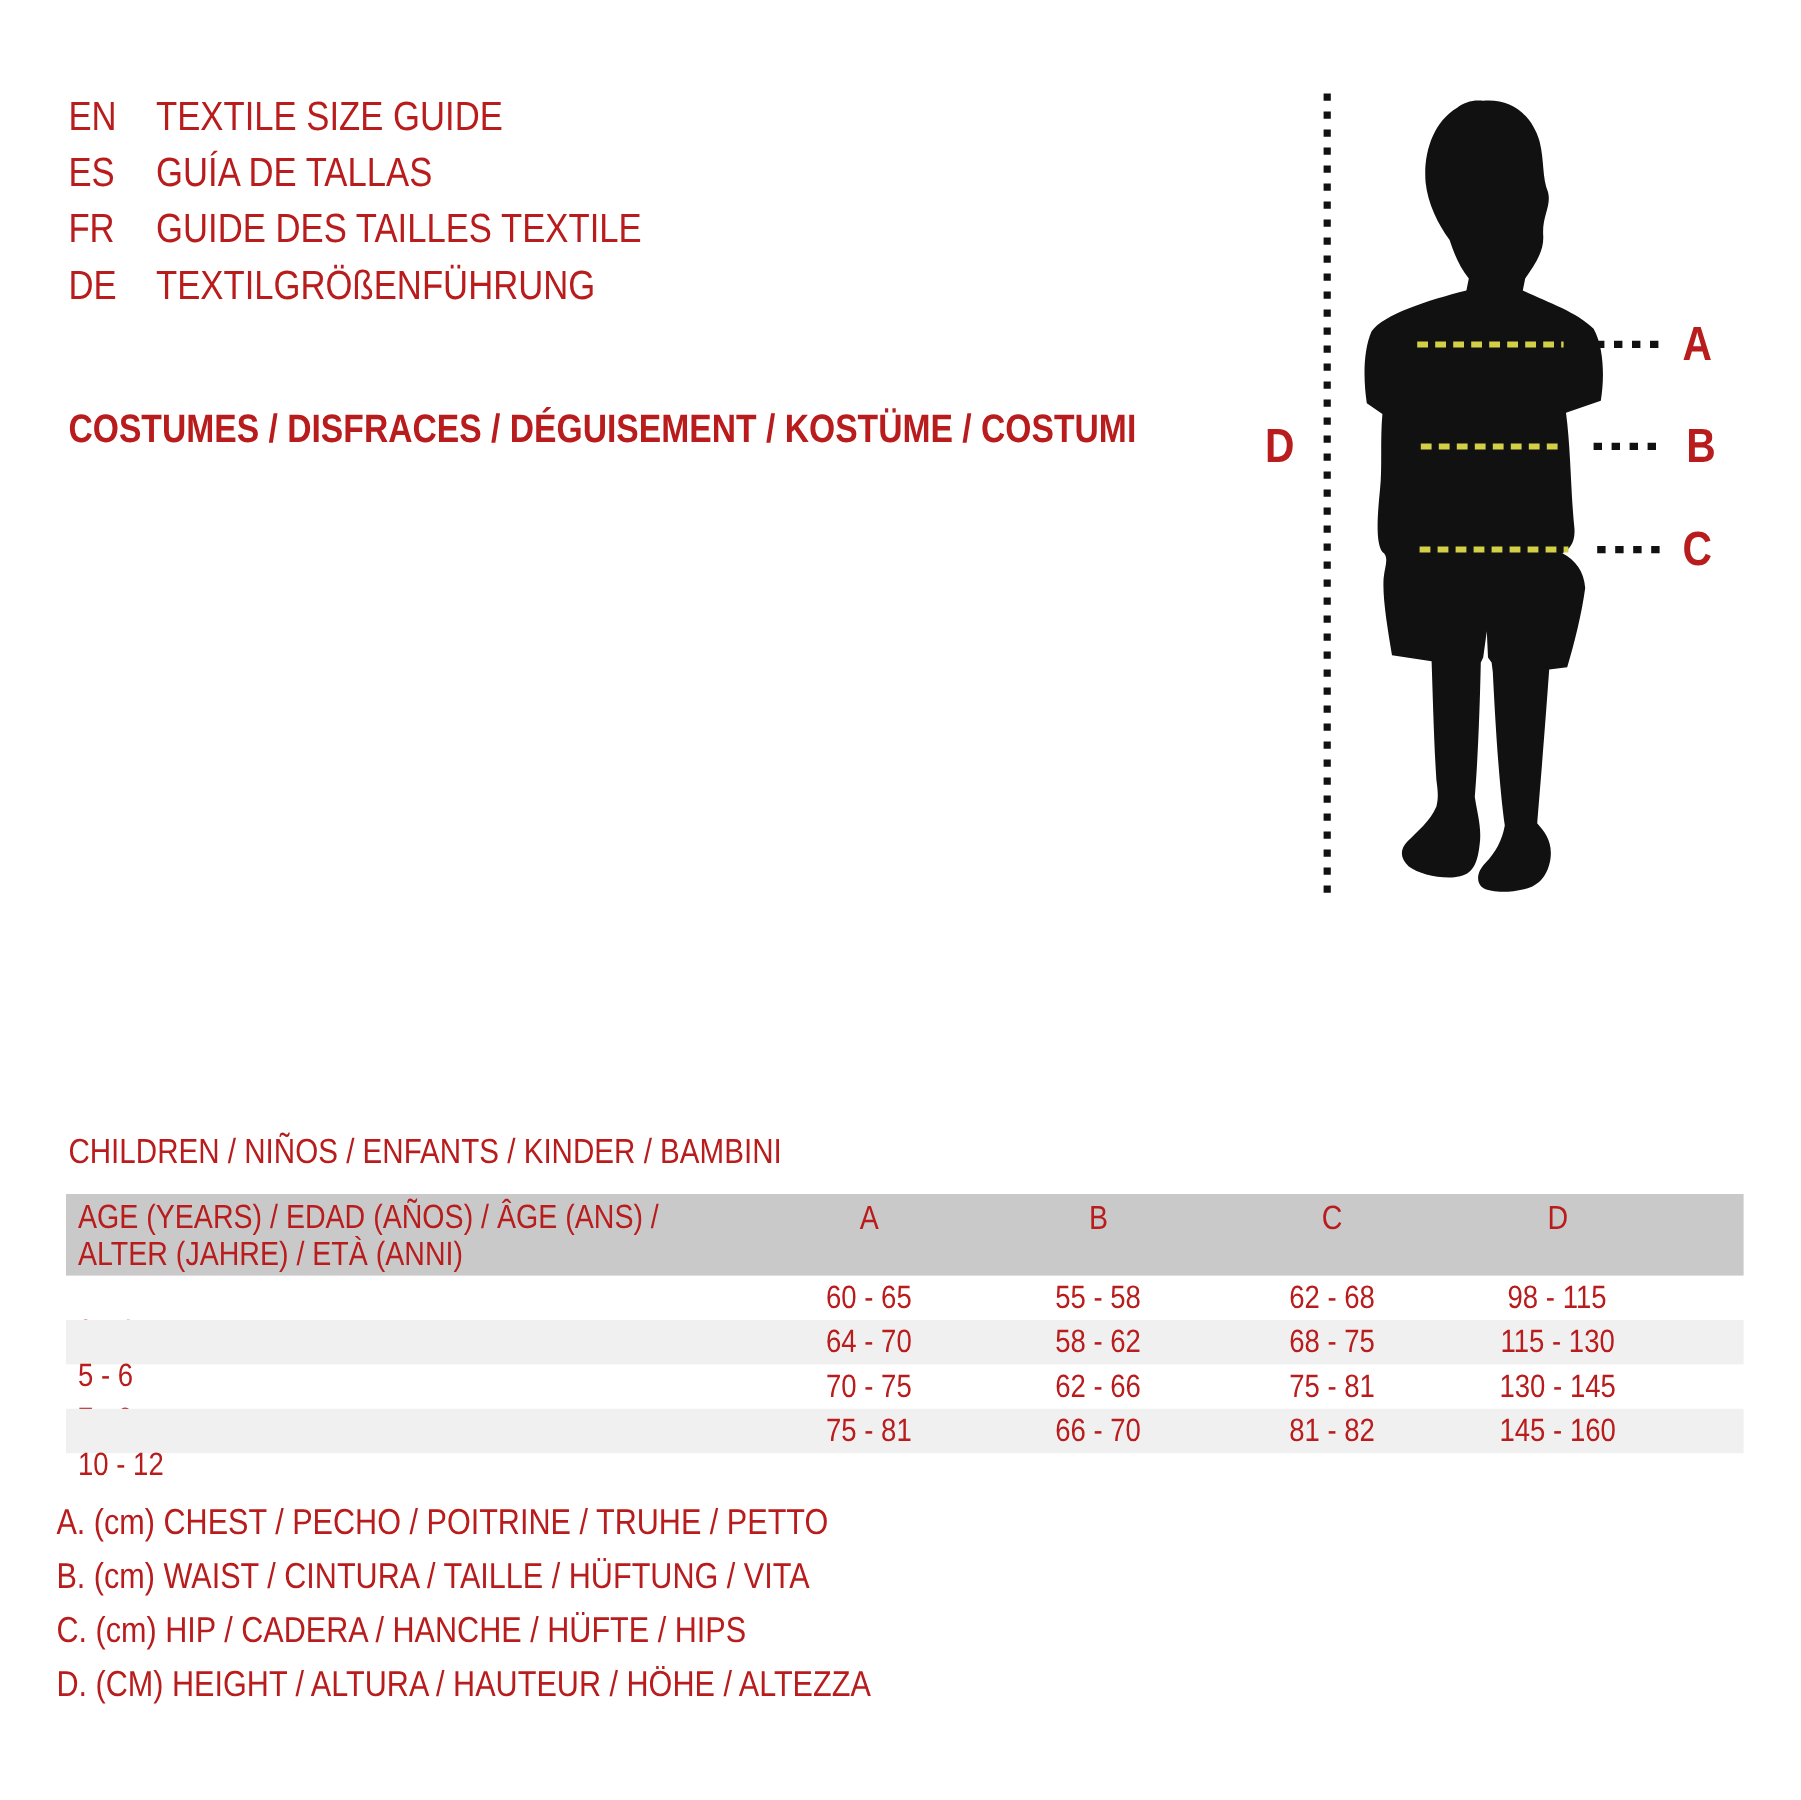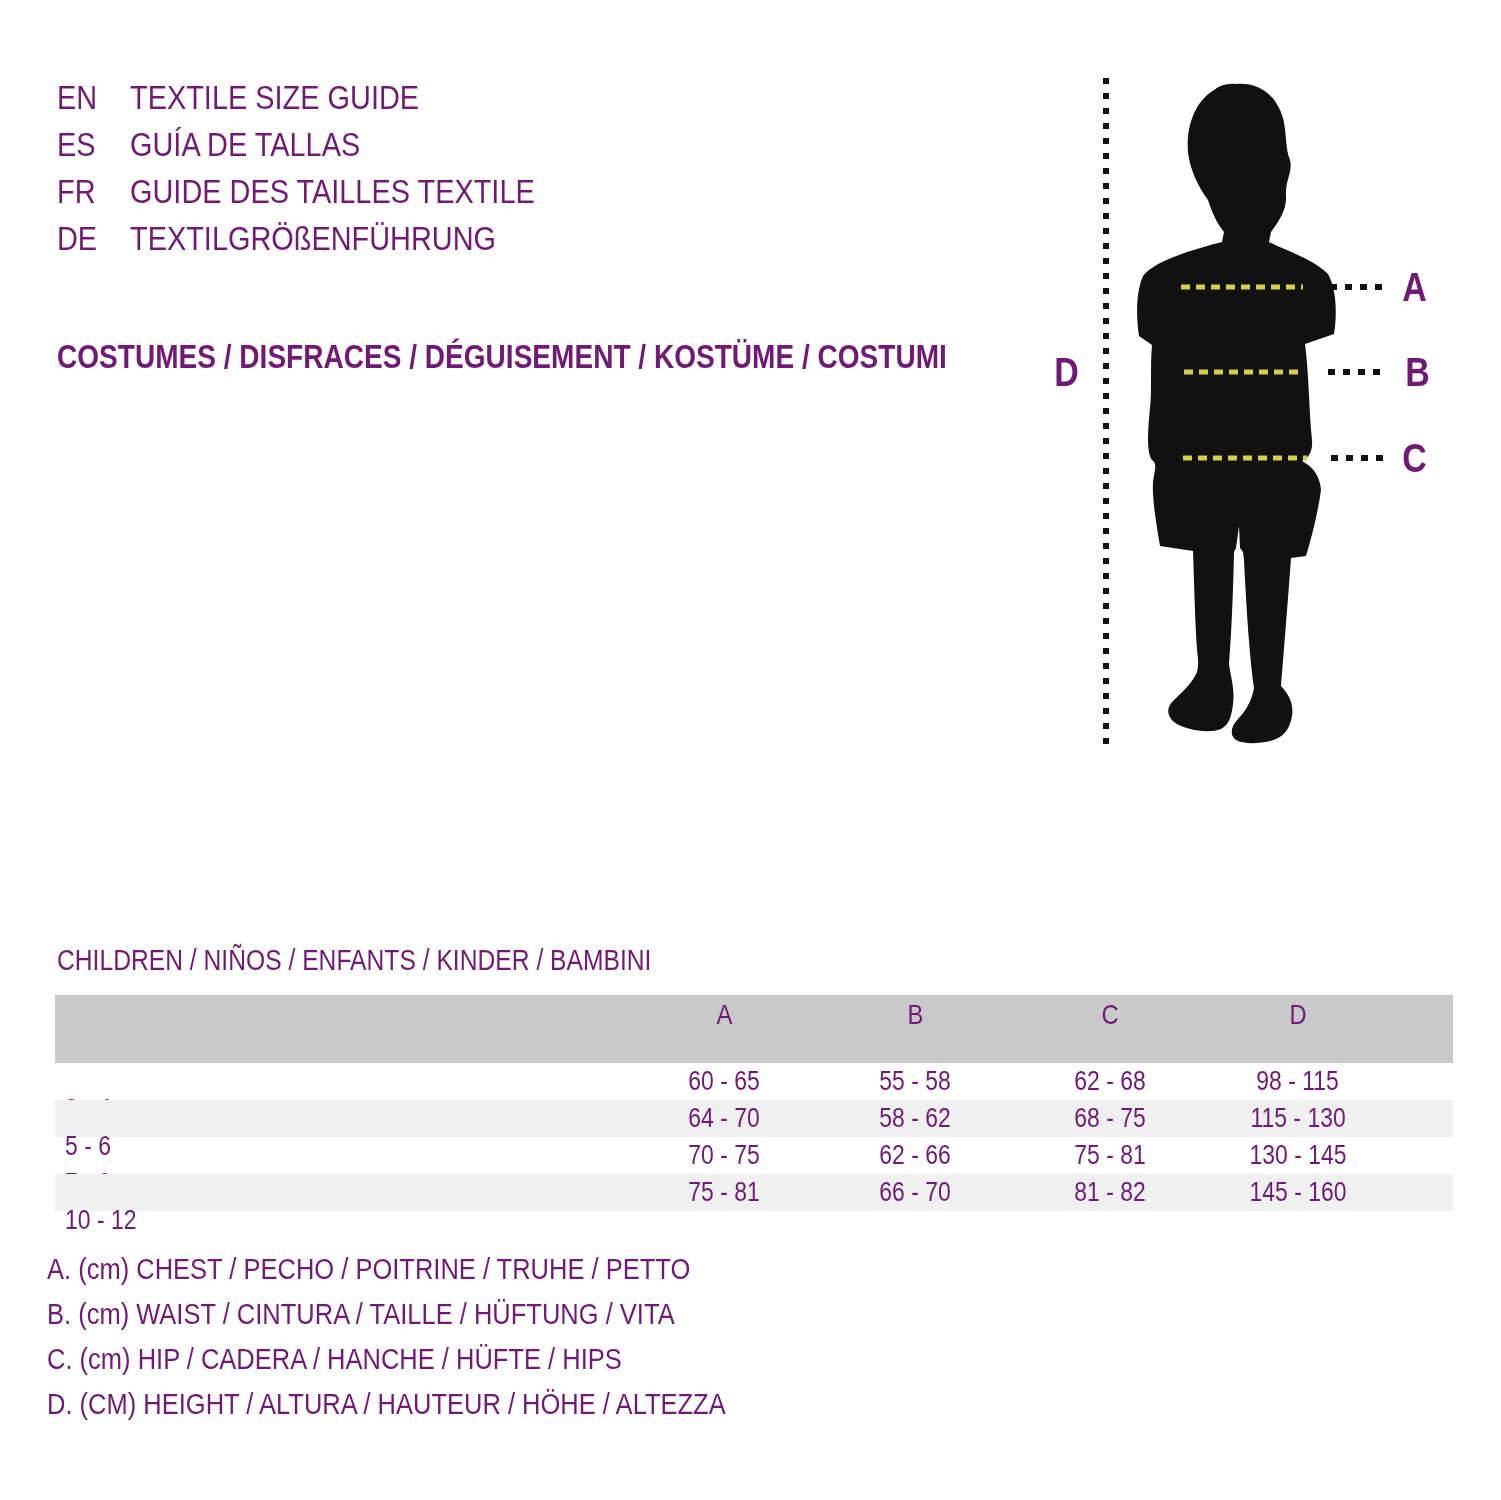--- a/index.html
+++ b/index.html
@@ -1,18 +1,18 @@
 <!DOCTYPE html>
 <html><head>
 <meta charset="utf-8">
 <style>
   html,body { margin:0; padding:0; background:#ffffff; }
   .canvas {
     position:relative; width:1501px; height:1500px; background:#ffffff;
-    font-family:"Liberation Sans", sans-serif; color:#701a75; overflow:hidden;
+    font-family:"Liberation Sans", sans-serif; color:#b91c1c; overflow:hidden;
   }
   .abs { position:absolute; }
   
   .cond  { display:inline-block; transform:scaleX(0.85); transform-origin:0 50%; white-space:nowrap; }
   .condc { display:inline-block; transform:scaleX(0.85); transform-origin:50% 50%; white-space:nowrap; }
 
   
   .langs { left:57px; top:74px; font-size:34px; line-height:47px; }
   .lang-row { display:flex; }
   .lang-code { width:73px; flex:0 0 73px; }
@@ -133,20 +133,24 @@
   <div class="abs fig-letter letter-b"><span class="condc">B</span></div>
   <div class="abs fig-letter letter-c"><span class="condc">C</span></div>
   <div class="abs fig-letter letter-d"><span class="condc">D</span></div>
 
   <div class="abs children-title">
     <span class="cond">CHILDREN / NIÑOS / ENFANTS / KINDER / BAMBINI</span>
   </div>
 
   <div class="abs size-table">
     <div class="thead" style="background:#c9c9c9;">
+      <div class="th-age">
+        <span class="cond">AGE (YEARS) / EDAD (AÑOS) / ÂGE (ANS) /</span><br>
+        <span class="cond">ALTER (JAHRE) / ETÀ (ANNI)</span>
+      </div>
       <div class="th-col thcolA"><span class="condc">A</span></div>
       <div class="th-col thcolB"><span class="condc">B</span></div>
       <div class="th-col thcolC"><span class="condc">C</span></div>
       <div class="th-col thcolD"><span class="condc">D</span></div>
     </div>
 
     <div class="trow">
       <div class="td-age"><span class="cond">3 - 4</span></div>
       <div class="td-val colA"><span class="condc">60 - 65</span></div>
       <div class="td-val colB"><span class="condc">55 - 58</span></div>

